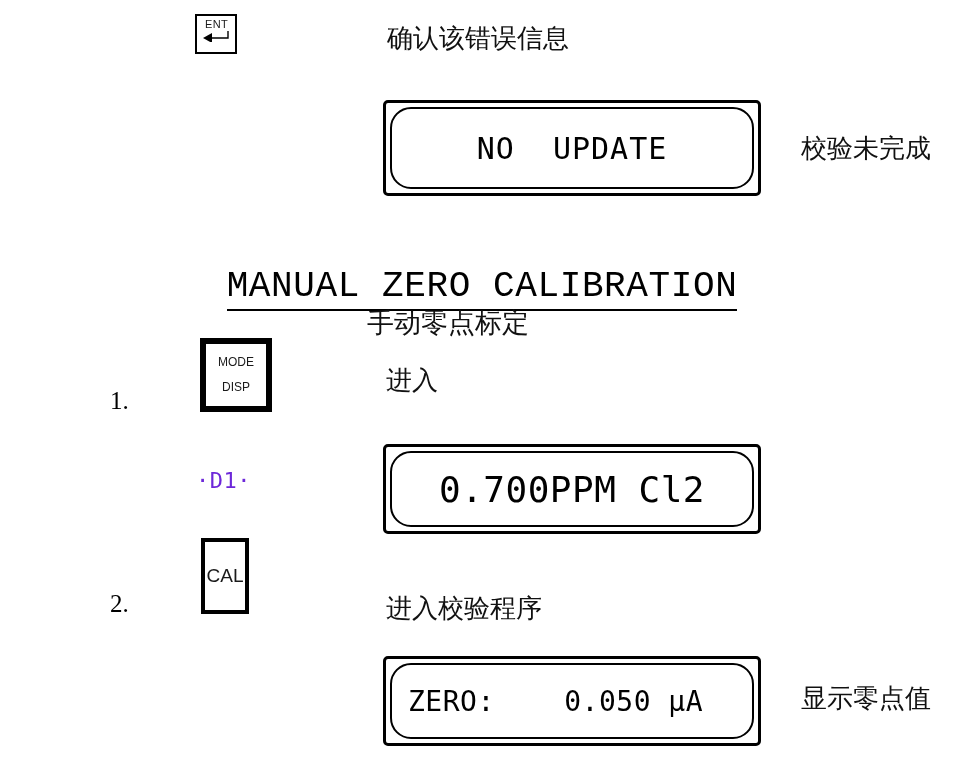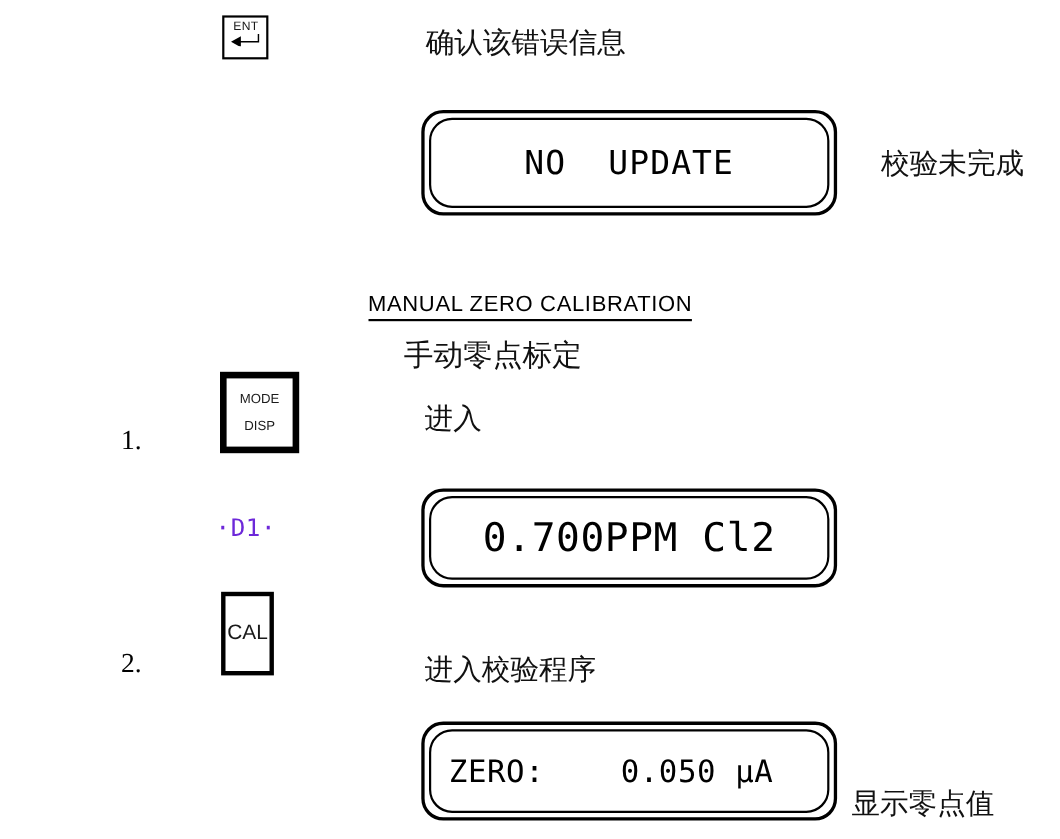--- a/index.html
+++ b/index.html
@@ -25,21 +25,21 @@
     display: flex;
     align-items: center;
     justify-content: center;
     flex-direction: column;
     line-height: 1.08;
     text-align: center;
     font-family: "Liberation Sans", sans-serif;
     color: #1a1a1a;
   }
   .key-ent {
-    left: 202px;
+    left: 195px;
     top: 14px;
     width: 42px;
     height: 40px;
     border-width: 2px;
     position: absolute;
     justify-content: flex-start;
     padding-top: 3px;
   }
   .key-ent .ent-label {
     font-size: 11px;
@@ -75,21 +75,21 @@
     border-width: 4px;
     position: absolute;
     font-size: 19px;
   }
 
   
   .lcd-outer {
     position: absolute;
     box-sizing: border-box;
     border: 3px solid #000000;
-    border-radius: 20px;
+    border-radius: 5px;
     background: #ffffff;
     padding: 4px;
   }
   .lcd-inner {
     box-sizing: border-box;
     width: 100%;
     height: 100%;
     border: 2px solid #000000;
     border-radius: 21px;
     background: #ffffff;
@@ -138,22 +138,22 @@
     color: #6d28d9;
     letter-spacing: 0.5px;
   }
 
   
   .heading-en {
     position: absolute;
     left: 0; top: 266px;
     width: 964px;
     text-align: center;
-    font-family: Liberation Sans, sans-serif;
-    font-size: 20px;
+    font-family: Liberation Mono, monospace;
+    font-size: 36px;
     color: #000000;
     letter-spacing: 0.6px;
   }
   .heading-en span {
     border-bottom: 2px solid #000000;
     padding-bottom: 2px;
   }
   .heading-cn {
     position: absolute;
     left: 0; top: 305px;
@@ -162,21 +162,21 @@
     font-family: "DejaVu Sans", "Liberation Sans", sans-serif;
     font-size: 27px;
     color: #111111;
   }
 
   
   #ann-confirm  { left: 387px; top: 21px; }
   #ann-nofinish { left: 801px; top: 131px; }
   #ann-enter    { left: 386px; top: 363px; }
   #ann-calproc  { left: 386px; top: 591px; }
-  #ann-showzero { left: 774px; top: 681px; margin-top: 32px; }
+  #ann-showzero { left: 801px; top: 681px; }
 
   #marker-1 { left: 110px; top: 387px; }
   #marker-2 { left: 110px; top: 590px; }
   #label-d1 { left: 196px; top: 468px; }
 </style>
 </head>
 <body>
 
 <div class="page">
 

